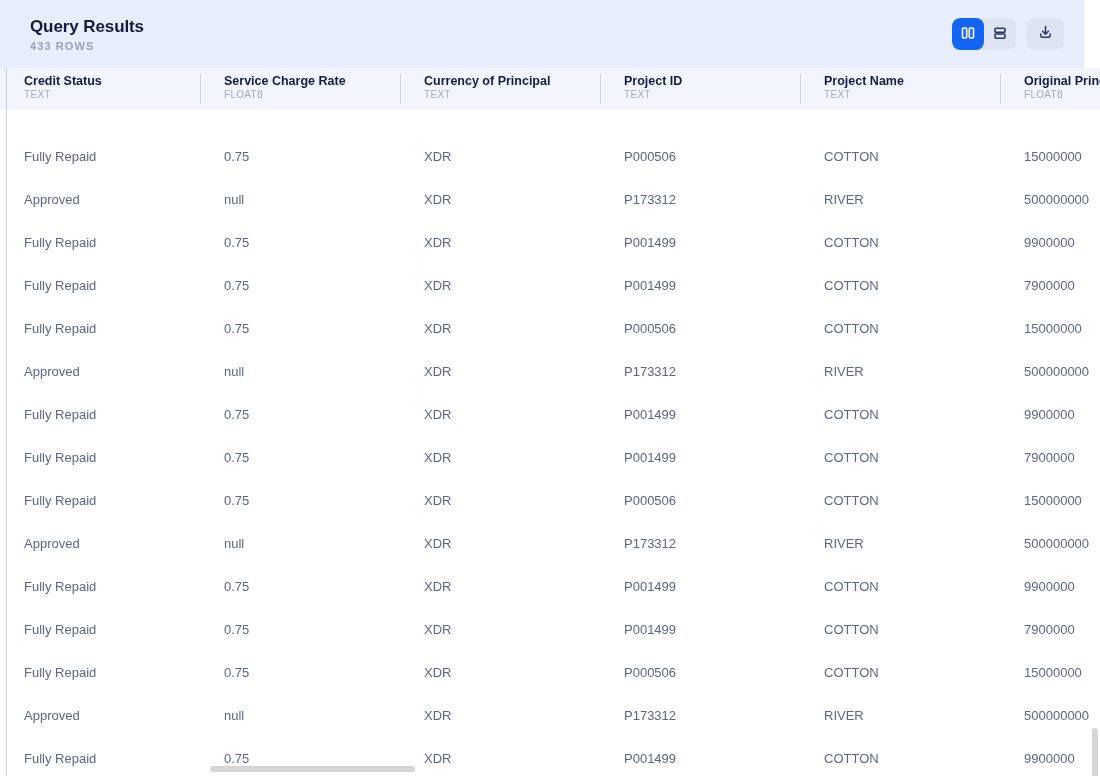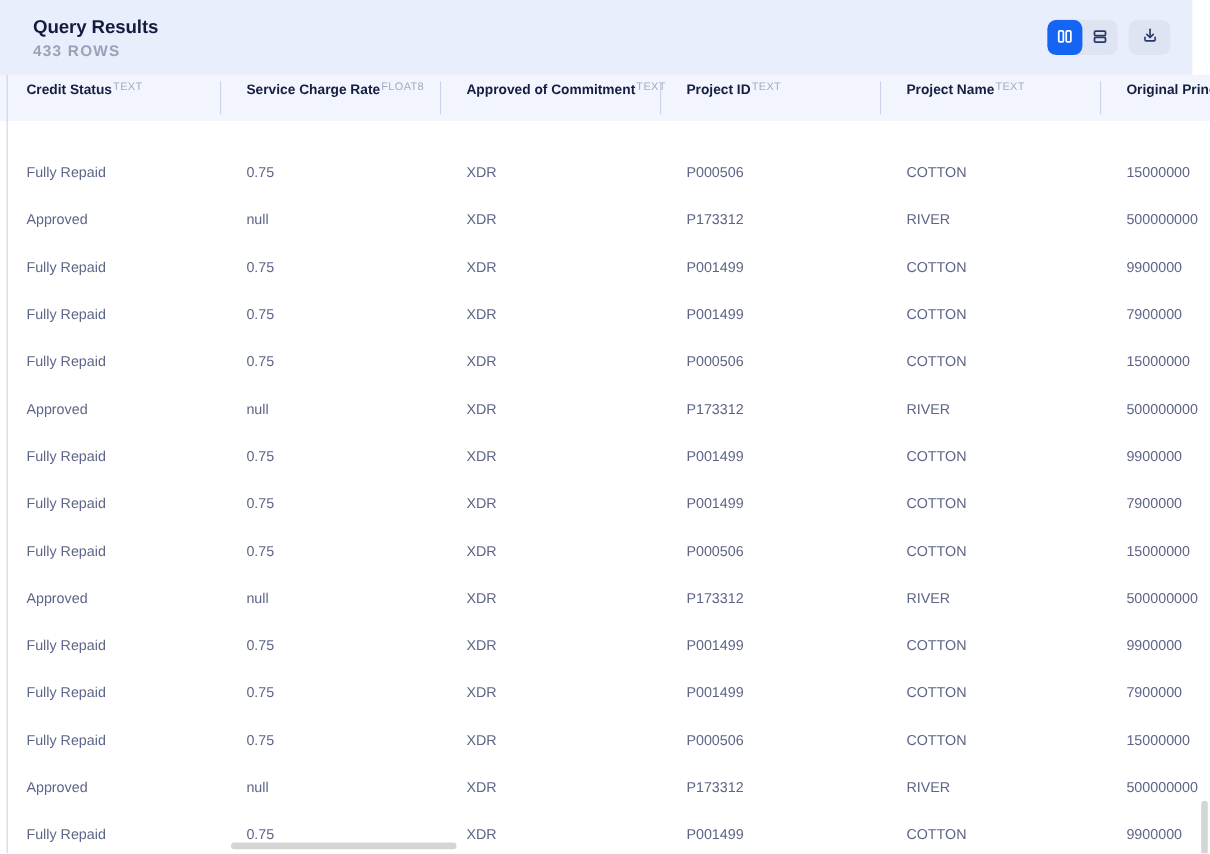--- a/index.html
+++ b/index.html
@@ -24,21 +24,21 @@
     display: flex; align-items: center;
     justify-content: space-between;
     padding: 0 20px 0 30px;
   }
   .title-block { display: flex; flex-direction: column; gap: 3px; }
   .title {
     font-size: 17px; font-weight: bold;
     color: #131c3f; letter-spacing: -0.1px;
   }
   .rowcount {
-    font-size: 14px; font-weight: bold;
+    font-size: 11px; font-weight: bold;
     color: #9aa2b8; letter-spacing: 1.1px;
   }
   .actions { display: flex; align-items: center; gap: 10px; }
 
   .segmented {
     display: flex; align-items: center;
     background: #dfe4f2;
     border-radius: 8px;
     height: 32px;
     padding: 0;
@@ -65,21 +65,21 @@
     position: absolute; left: 0; top: 68px;
     width: 1100px; height: 42px;
     background: #f2f5fd;
     display: flex;
     overflow: hidden;
   }
   .col {
     width: 200px; flex: 0 0 200px;
     position: relative;
     padding: 6px 0 0 24px;
-    display: flex; flex-direction: row; gap: 1px;
+    display: flex; flex-direction: column; gap: 1px;
   }
   .col + .col::before {
     content: ""; position: absolute;
     left: 0; top: 6px; bottom: 6px; width: 1px;
     background: #c9d2e8;
   }
   .col-name {
     font-size: 12.5px; font-weight: bold;
     color: #141d42; white-space: nowrap;
   }
@@ -190,21 +190,21 @@
   <div class="colheader">
     <div class="col">
       <div class="col-name">Credit Status</div>
       <div class="col-type">TEXT</div>
     </div>
     <div class="col">
       <div class="col-name">Service Charge Rate</div>
       <div class="col-type">FLOAT8</div>
     </div>
     <div class="col">
-      <div class="col-name">Approved of Commitment</div>
+      <div class="col-name">Currency of Principal</div>
       <div class="col-type">TEXT</div>
     </div>
     <div class="col">
       <div class="col-name">Project ID</div>
       <div class="col-type">TEXT</div>
     </div>
     <div class="col">
       <div class="col-name">Project Name</div>
       <div class="col-type">TEXT</div>
     </div>

